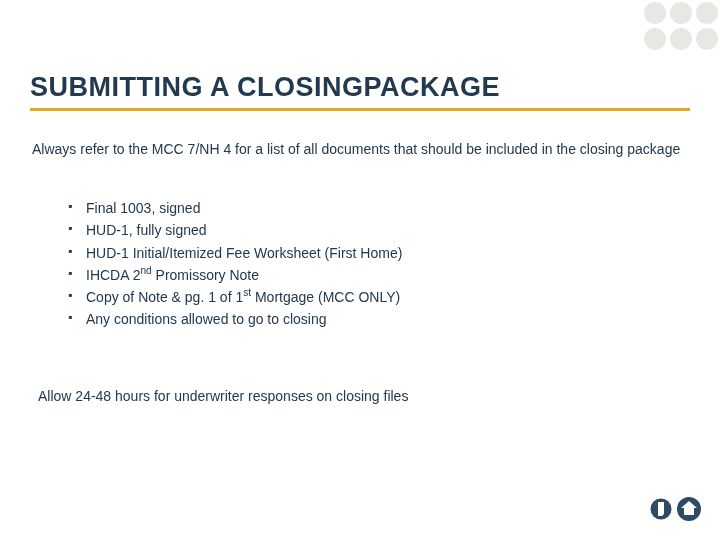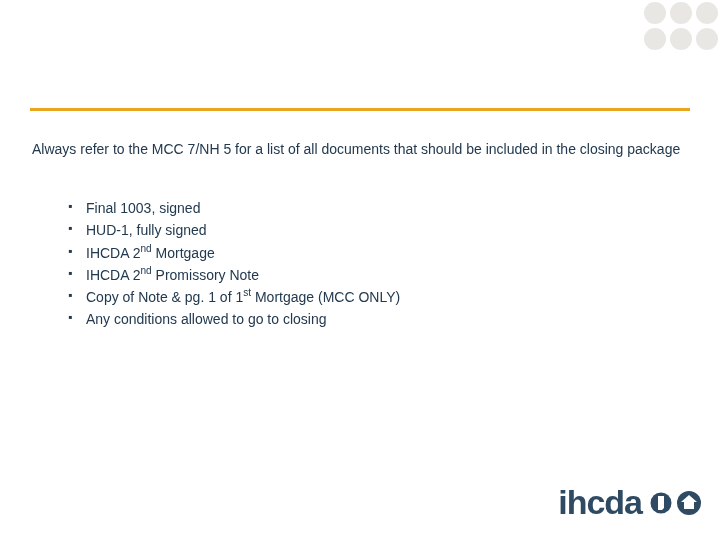--- a/index.html
+++ b/index.html
@@ -51,36 +51,37 @@
         <div class="dot"></div>
         <div class="dot"></div>
       </div>
     <div class="row">
         <div class="dot"></div>
         <div class="dot"></div>
         <div class="dot"></div>
       </div>
   </div>
 
+  <div class="heading">SUBMITTING A CLOSINGPACKAGE</div>
   <div class="rule"></div>
 
-  <div class="intro">Always refer to the MCC 7/NH 5 for a list of all documents that should be included in the closing package</div>
+  <div class="intro">Always refer to the MCC 7/NH 4 for a list of all documents that should be included in the closing package</div>
 
   <div class="list">
     <div class="item"><span>Final 1003, signed</span></div>
     <div class="item"><span>HUD-1, fully signed</span></div>
-    <div class="item"><span>IHCDA 2</span><span class="sup">nd</span><span> Mortgage</span></div>
+    <div class="item"><span>HUD-1 Initial/Itemized Fee Worksheet (First Home)</span></div>
     <div class="item"><span>IHCDA 2</span><span class="sup">nd</span><span> Promissory Note</span></div>
     <div class="item"><span>Copy of Note &amp; pg. 1 of 1</span><span class="sup">st</span><span> Mortgage (MCC ONLY)</span></div>
     <div class="item"><span>Any conditions allowed to go to closing</span></div>
   </div>
 
+  <div class="footer-note">Allow 24-48 hours for underwriter responses on closing files</div>
 
   <div class="logo">
-    <span class="logo-text">ihcda</span>
     <span class="logo-icons">
       <svg width="22" height="26" viewBox="0 0 22 26">
         <circle cx="11" cy="13" r="10.5" fill="#2f4a63"></circle>
         <path d="M8 6 L14 6 L14 18 L12 20 L8 20 Z" fill="#fff"></path>
       </svg>
       <svg width="26" height="26" viewBox="0 0 26 26">
         <circle cx="13" cy="13" r="12" fill="#2f4a63"></circle>
         <path d="M13 5 L21 12 L18 12 L18 19 L8 19 L8 12 L5 12 Z" fill="#fff"></path>
       </svg>
     </span>

